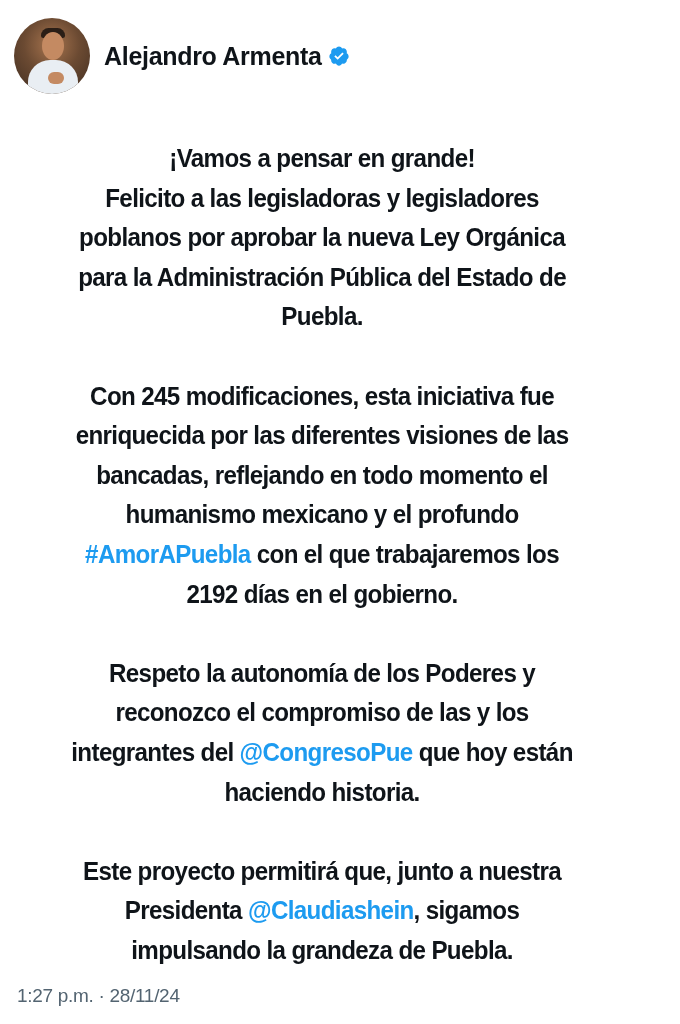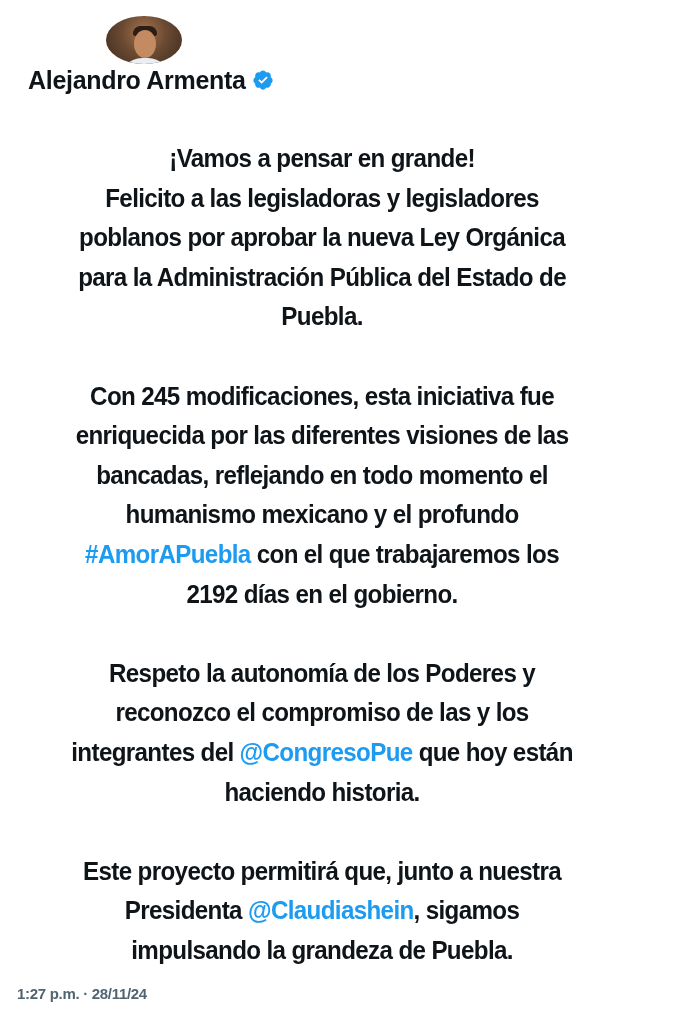--- a/index.html
+++ b/index.html
@@ -1,35 +1,35 @@
 <!DOCTYPE html>
 <html><head>
 <meta charset="utf-8">
 <style>
   html, body { margin: 0; padding: 0; background: #ffffff; }
   body { width: 680px; height: 1024px; position: relative; overflow: hidden;
          font-family: "Liberation Sans", sans-serif; color: #0f1419; }
-  .header { position: absolute; left: 14px; top: 16px; height: 80px; display: flex; align-items: center; flex-direction: column; }
+  .header { position: absolute; left: 14px; top: 16px; height: 80px; display: flex; align-items: center; }
   .avatar { width: 76px; height: 76px; border-radius: 50%; overflow: hidden; position: relative;
             background: radial-gradient(circle at 50% 35%, #a8754f 0%, #6b4a32 45%, #3d2b1f 100%); }
   .avatar .shirt { position: absolute; left: 14px; top: 42px; width: 50px; height: 44px; border-radius: 22px 22px 0 0; background: #e9eef3; }
   .avatar .face { position: absolute; left: 28px; top: 14px; width: 22px; height: 28px; border-radius: 50%; background: #c48a62; }
   .avatar .hair { position: absolute; left: 27px; top: 10px; width: 24px; height: 10px; border-radius: 12px 12px 4px 4px; background: #2a1e16; }
   .avatar .hand { position: absolute; left: 34px; top: 54px; width: 16px; height: 12px; border-radius: 6px; background: #c48a62; }
   .names { margin-left: 14px; display: flex; flex-direction: column; justify-content: center; }
   .name-row { display: flex; align-items: center; }
   .display-name { font-weight: 700; font-size: 25px; letter-spacing: -0.3px; color: #0f1419; line-height: 32px; }
   .verified { width: 22px; height: 22px; margin-left: 6px; display: inline-block; }
   .handle { font-weight: 700; font-size: 25px; color: #536471; line-height: 32px; letter-spacing: -0.2px; }
   .body { position: absolute; left: 17px; top: 139px; width: 656px; text-align: center; }
   .line { font-weight: 700; font-size: 26px; line-height: 39.6px; letter-spacing: -0.7px; white-space: nowrap;
           transform: scaleX(0.93); transform-origin: left center; }
   .gap { height: 39.6px; }
   .link { color: #1d9bf0; }
-  .timestamp { position: absolute; left: 17px; top: 985px; font-size: 15px; font-weight: 700; color: #536471; letter-spacing: -0.3px; }
+  .timestamp { position: absolute; left: 17px; top: 985px; font-size: 19px; font-weight: 400; color: #536471; letter-spacing: -0.3px; }
 </style>
 </head>
 <body>
 
 <div class="header">
   <div class="avatar">
     <div class="hair"></div>
     <div class="face"></div>
     <div class="shirt"></div>
     <div class="hand"></div>

